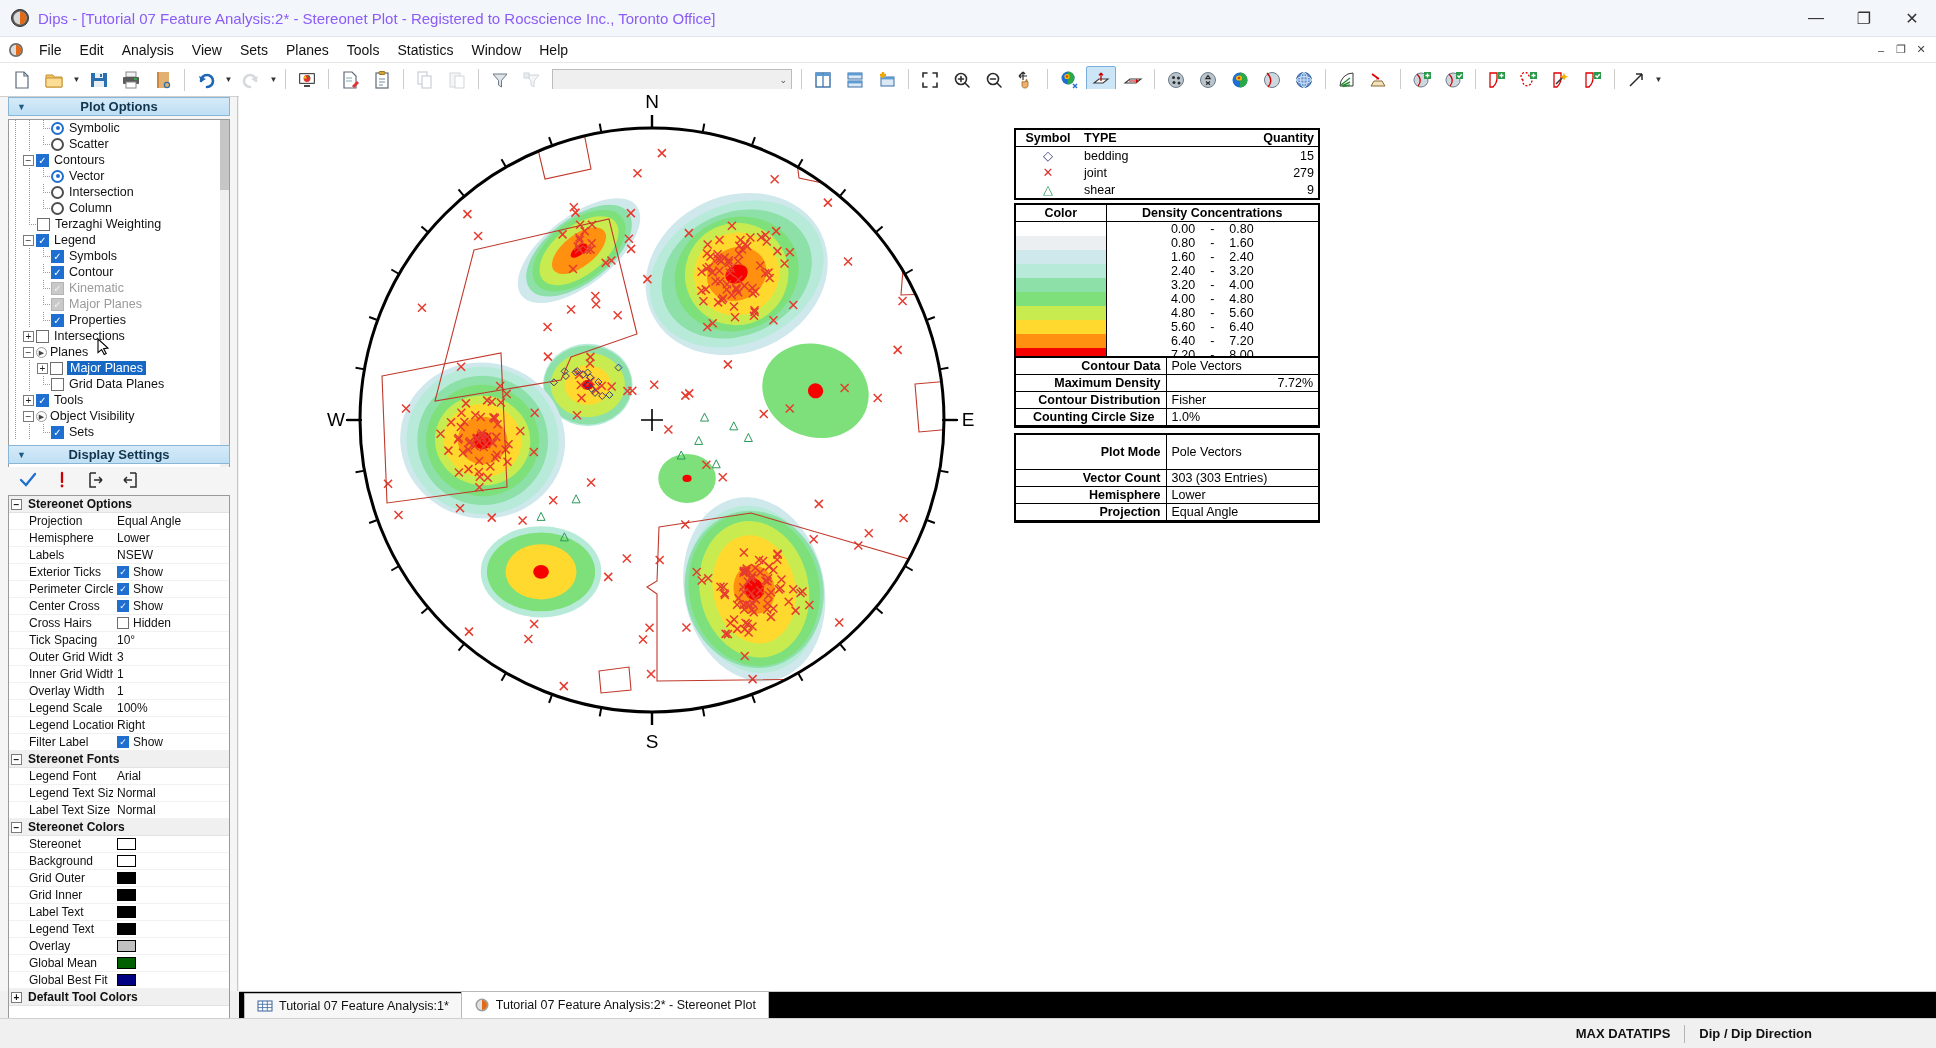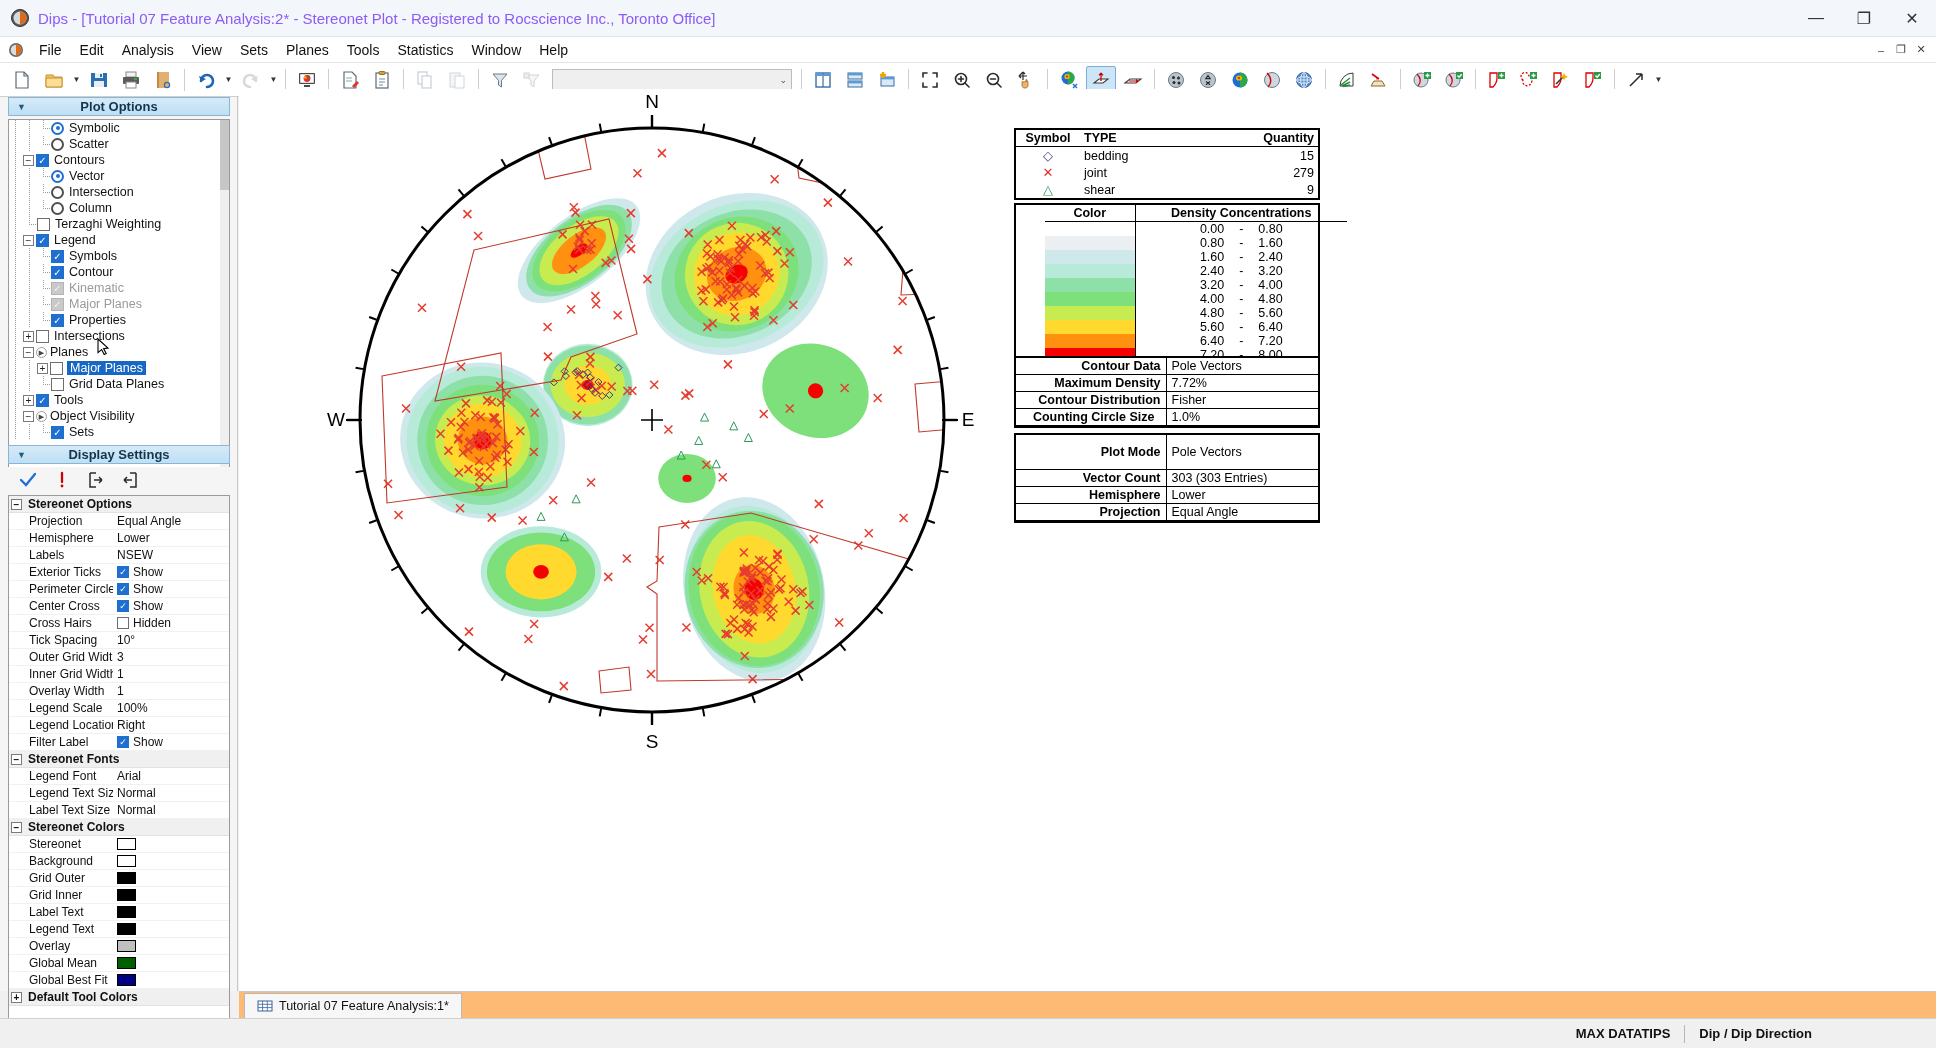--- a/index.html
+++ b/index.html
@@ -133,21 +133,21 @@
   .plotarea {
     position: absolute; left: 239px; top: 89px; width: 1697px; height: 902px; background: #fff;
   }
   .legendbox { position: absolute; border: 2px solid #000; background: #fff; }
   .lg-table { border-collapse: collapse; font-size: 12.5px; color: #000; border-radius: 29px; }
   .lg-table th, .lg-table td { padding: 1px 4px; }
 
   
   .tabstrip {
     position: absolute; left: 239px; top: 991px; width: 1697px; height: 27px;
-    background: #fdba74; display: flex; align-items: flex-end; border-top: 1px solid #c8c8c8;
+    background: #000000; display: flex; align-items: flex-end; border-top: 1px solid #c8c8c8;
   }
   .tab {
     height: 25px; display: flex; align-items: center; gap: 6px; padding: 0 12px;
     font-size: 12.5px; color: #111; border: 1px solid #b8b8b8; border-bottom: none;
     background: #f7f7f7; margin-right: -1px;
   }
   .tab.active { background: #fff; height: 27px; }
 
   
   .statusbar {
@@ -1336,21 +1336,21 @@
             <tr>
               <td style="text-align:center;color:#2a9a5a;font-size:13px">△</td>
               <td style="text-align:left">shear</td>
               <td style="text-align:right">9</td>
             </tr>
           </tbody>
         </table>
     </div>
 
     <div class="legendbox" style="left:775px; top:114px; width:306px;">
-      <table class="lg-table" style="width:100%; border-collapse:collapse;margin-left:29px;" id="denslegend">
+      <table class="lg-table" style="width:100%; border-collapse:collapse;" id="denslegend">
           <tbody>
             <tr>
               <th style="width:90px;text-align:center;border-bottom:1.5px solid #000;border-right:1.5px solid #000">Color</th>
               <th style="text-align:center;border-bottom:1.5px solid #000">Density Concentrations</th>
             </tr>
             <tr>
               <td style="background:#ffffff;height:14px;border-right:1.5px solid #000;padding:0"></td>
               <td style="padding:0 4px"><span style="display:inline-block;width:100%;text-align:center"><span>0.00</span><span style="display:inline-block;width:34px;text-align:center">-</span><span>0.80</span></span></td>
             </tr>
             <tr>
@@ -1395,21 +1395,21 @@
 
     <div class="legendbox" style="left:775px; top:267px; width:306px;">
       <table class="lg-table" style="width:100%; border-collapse:collapse;" id="contourprops">
           <tbody>
             <tr>
               <td style="width:150px;text-align:right;font-weight:bold;border-right:1.5px solid #000;border-bottom:1px solid #000;padding:1px 5px">Contour Data</td>
               <td style="text-align:left;border-bottom:1px solid #000;padding:1px 5px">Pole Vectors</td>
             </tr>
             <tr>
               <td style="width:150px;text-align:right;font-weight:bold;border-right:1.5px solid #000;border-bottom:1px solid #000;padding:1px 5px">Maximum Density</td>
-              <td style="text-align:left;border-bottom:1px solid #000;padding:1px 5px">7.72%</td>
+              <td style="text-align:right;border-bottom:1px solid #000;padding:1px 5px">7.72%</td>
             </tr>
             <tr>
               <td style="width:150px;text-align:right;font-weight:bold;border-right:1.5px solid #000;border-bottom:1px solid #000;padding:1px 5px">Contour Distribution</td>
               <td style="text-align:left;border-bottom:1px solid #000;padding:1px 5px">Fisher</td>
             </tr>
             <tr>
               <td style="width:150px;text-align:right;font-weight:bold;border-right:1.5px solid #000;border-bottom:1px solid #000;padding:1px 11px">Counting Circle Size</td>
               <td style="text-align:left;border-bottom:1px solid #000;padding:1px 5px">1.0%</td>
             </tr>
           </tbody>
@@ -1442,20 +1442,28 @@
 
   <div class="tabstrip">
     <div style="width:5px"></div>
     <div class="tab">
       <svg width="16" height="16" viewBox="0 0 16 16">
         <rect x="1" y="3" width="14" height="10" fill="#fff" stroke="#4a6fa5" stroke-width="1.1"></rect>
         <path d="M1 6.3h14M1 9.6h14M5.6 3v10M10.3 3v10" stroke="#4a6fa5" stroke-width=".9"></path>
       </svg>
       <span>Tutorial 07 Feature Analysis:1*</span>
     </div>
+    <div class="tab active">
+      <svg width="16" height="16" viewBox="0 0 16 16">
+        <circle cx="8" cy="8" r="6.5" fill="#9c9c9c"></circle>
+        <circle cx="8" cy="8" r="5" fill="#e0e0e0"></circle>
+        <path d="M8 3a5 5 0 0 1 0 10z" fill="#e06a18"></path>
+      </svg>
+      <span>Tutorial 07 Feature Analysis:2* - Stereonet Plot</span>
+    </div>
   </div>
 
   <div class="statusbar">
     <div style="flex:1"></div>
     <div class="sb-cell">MAX DATATIPS</div>
     <div class="sb-sep"></div>
     <div class="sb-cell">Dip / Dip Direction</div>
     <div style="width:110px"></div>
   </div>
 </div>

